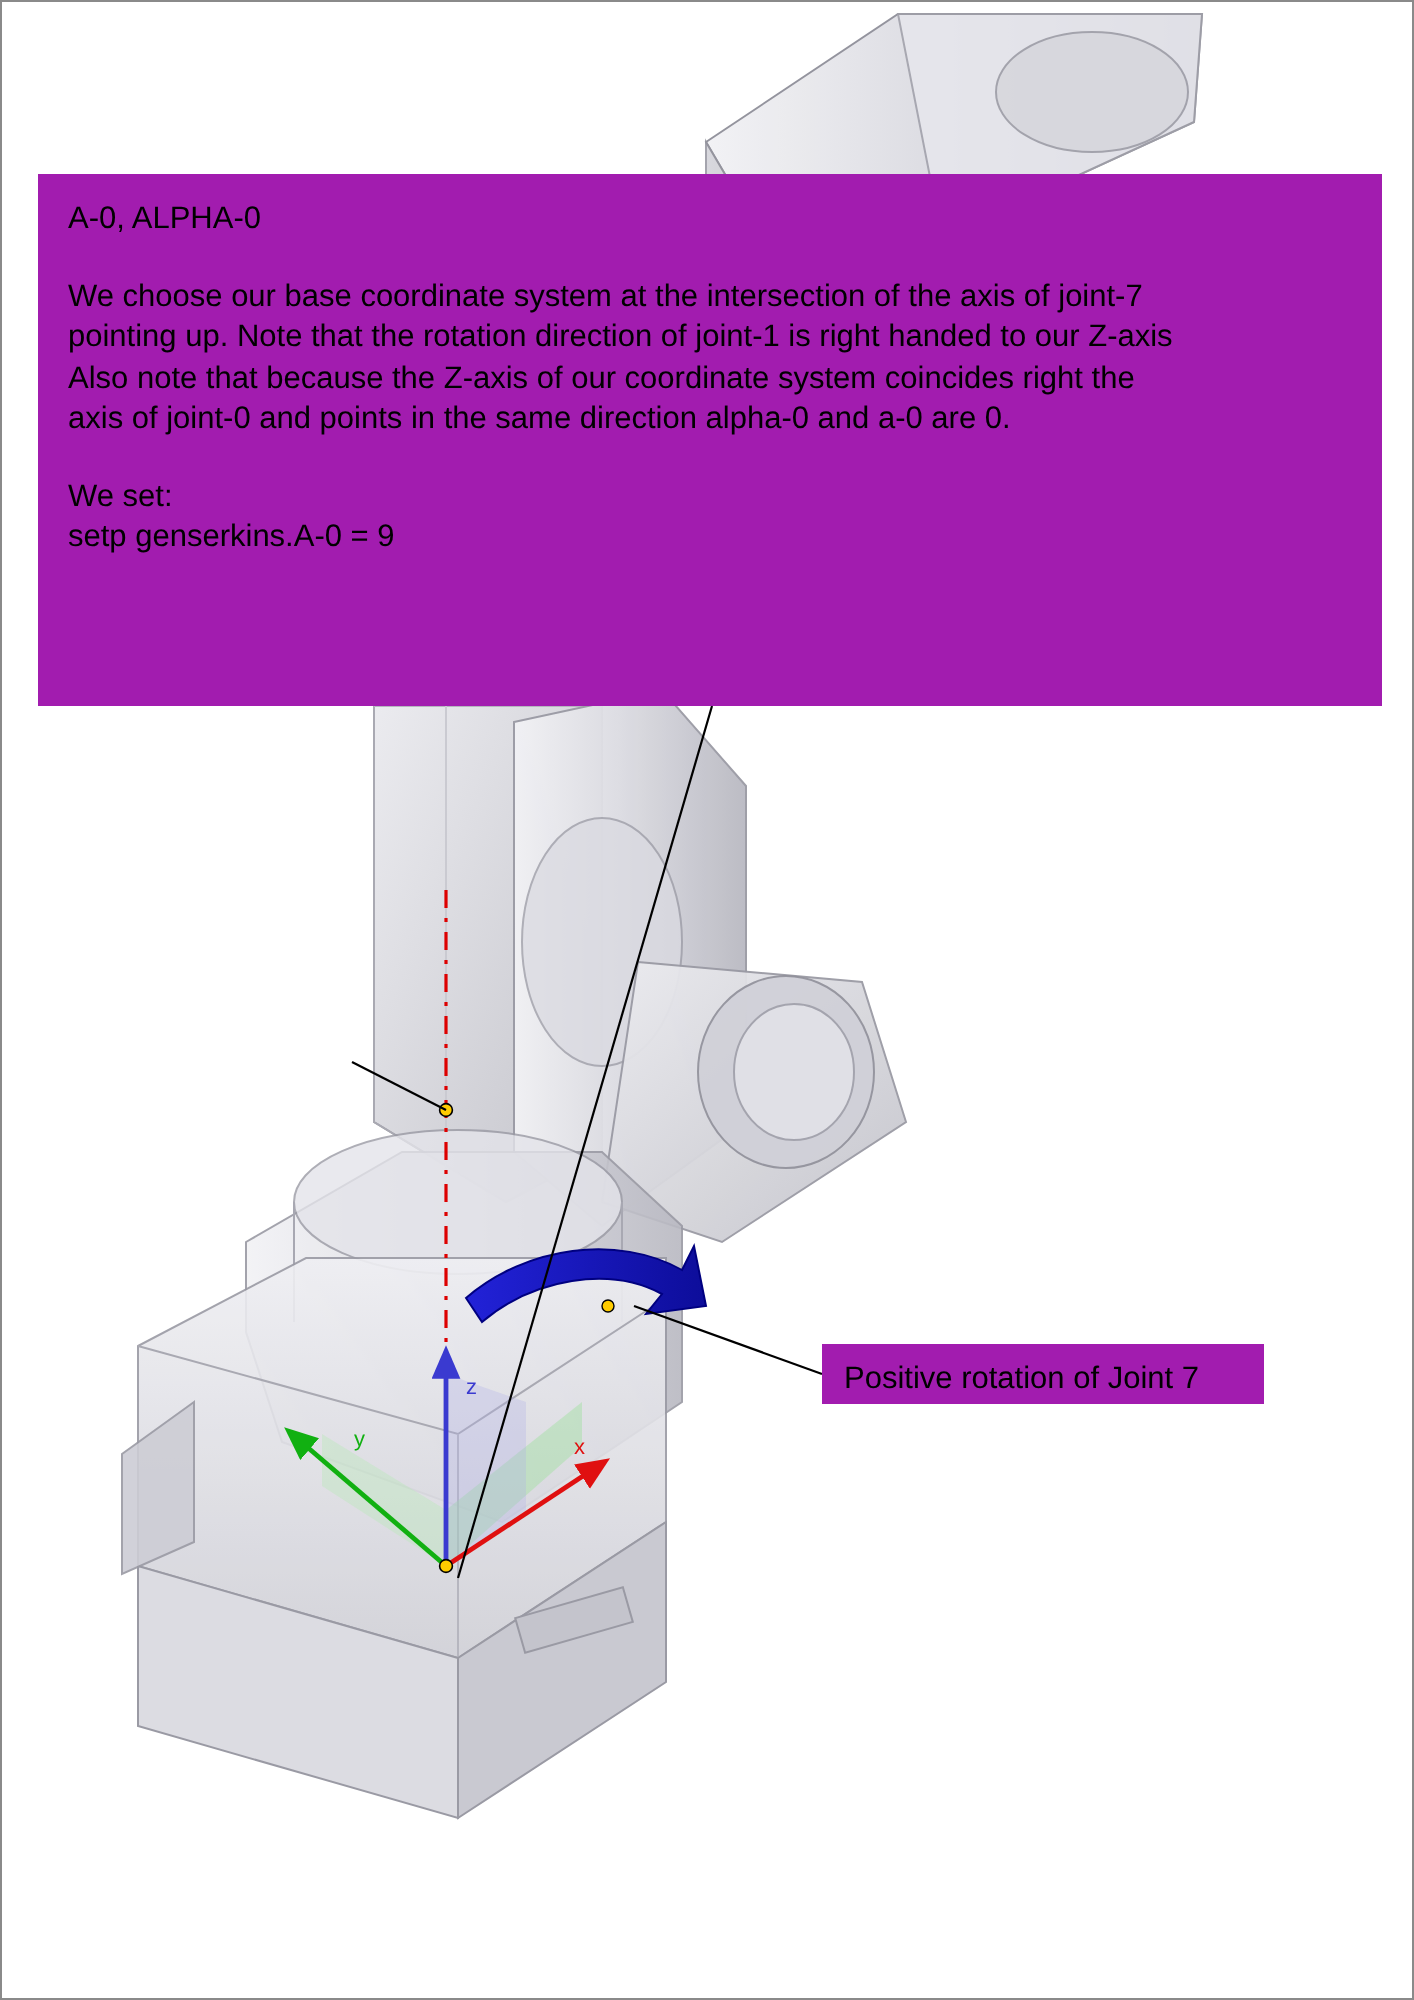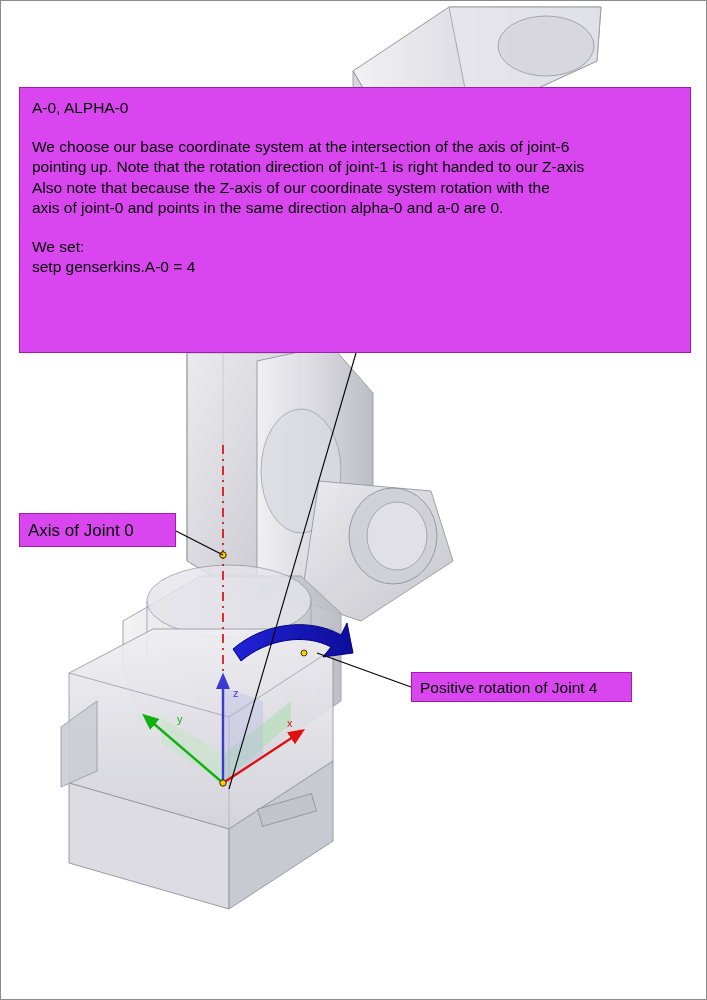--- a/index.html
+++ b/index.html
@@ -22,22 +22,22 @@
   .svg-layer {
     position: absolute;
     left: 0;
     top: 0;
     width: 707px;
     height: 1000px;
   }
   
   .callout {
     position: absolute;
-    background: #d946ef;
-    border: 1px solid #a21caf;
+    background: #a21caf;
+    border: 3px solid #a21caf;
     box-sizing: border-box;
     color: #000000;
   }
   #main-note {
     left: 18px;
     top: 86px;
     width: 672px;
     height: 266px;
     padding: 10px 12px 0 12px;
     font-size: 15.5px;
@@ -175,26 +175,25 @@
     <g>
       <line x1="175" y1="530" x2="222" y2="554" stroke="#000000" stroke-width="1.1"></line>
       <line x1="410" y1="686" x2="316" y2="652" stroke="#000000" stroke-width="1.1"></line>
       <line x1="355" y1="352" x2="228" y2="788" stroke="#000000" stroke-width="1.1"></line>
     </g>
   </svg>
 
   <div class="callout" id="main-note">
     <div class="note-line">A-0, ALPHA-0</div>
     <div class="note-gap"></div>
-    <div class="note-line">We choose our base coordinate system at the intersection of the axis of joint-6</div>
+    <div class="note-line">We choose our base coordinate system at the intersection of the axis of joint-7</div>
     <div class="note-line">pointing up. Note that the rotation direction of joint-1 is right handed to our Z-axis</div>
-    <div class="note-line">Also note that because the Z-axis of our coordinate system rotation with the</div>
+    <div class="note-line">Also note that because the Z-axis of our coordinate system coincides right the</div>
     <div class="note-line">axis of joint-0 and points in the same direction alpha-0 and a-0 are 0.</div>
     <div class="note-gap"></div>
     <div class="note-line">We set:</div>
-    <div class="note-line">setp genserkins.A-0 = 4</div>
+    <div class="note-line">setp genserkins.A-0 = 9</div>
   </div>
 
-  <div class="callout" id="axis-label">Axis of Joint 0</div>
 
-  <div class="callout" id="rot-label">Positive rotation of Joint 4</div>
+  <div class="callout" id="rot-label">Positive rotation of Joint 7</div>
 
 </div>
 
 </body></html>

